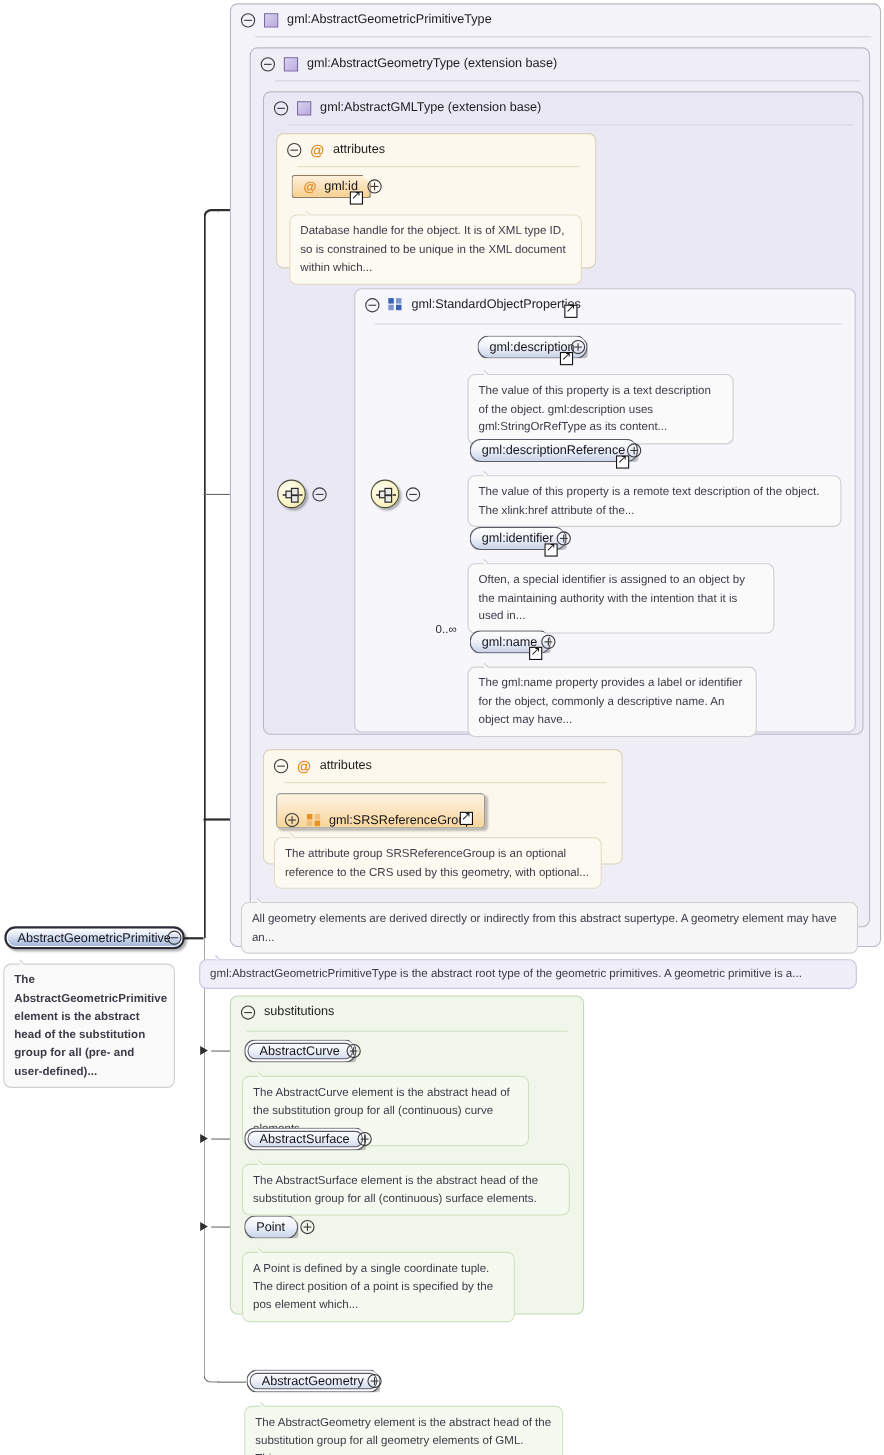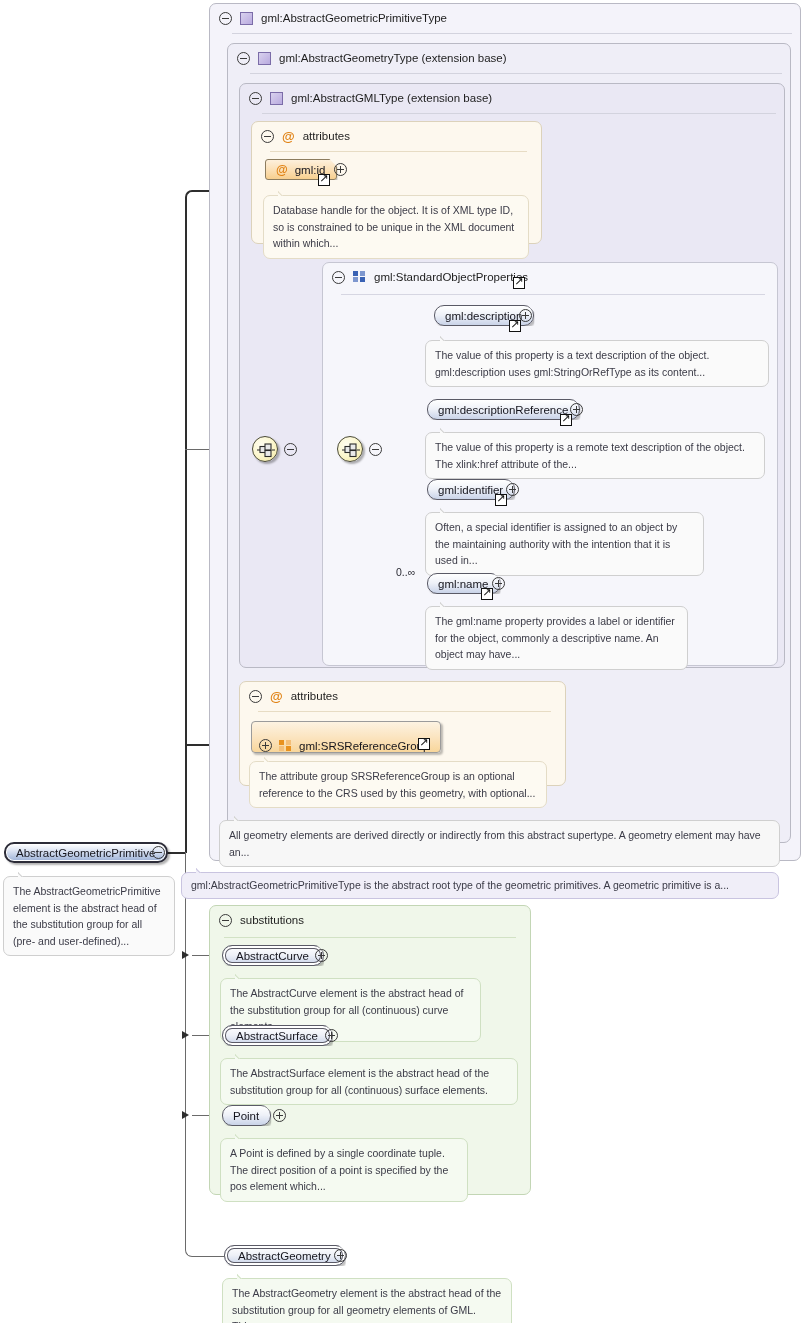--- a/index.html
+++ b/index.html
@@ -358,21 +358,21 @@
       <rect x="9" y="8.5" width="6" height="6" fill="#e9e9e9" stroke="#2b2b2b" stroke-width="1.1"></rect>
     </svg>
   </div>
   <span class="tog" style="position:absolute; left:369px; top:443px;"></span>
 
   <div class="node elem" style="left:434px; top:305px;">
     <span>gml:description</span>
   </div>
   <div class="lnk" style="left:509px; top:320px;"></div>
   <span class="tog plus" style="position:absolute; left:519px; top:309px;"></span>
-  <div class="doc" style="left:425px; top:340px; width:344px;">
+  <div class="doc" style="left:425px; top:340px; width:242px;">
     <span class="tick"></span>
     <span>The value of this property is a text description of the object. gml:description uses gml:StringOrRefType as its content...</span>
   </div>
 
   <div class="node elem" style="left:427px; top:399px;">
     <span>gml:descriptionReference</span>
   </div>
   <div class="lnk" style="left:560px; top:414px;"></div>
   <span class="tog plus" style="position:absolute; left:570px; top:403px;"></span>
   <div class="doc" style="left:425px; top:432px; width:340px;">
@@ -434,21 +434,21 @@
 
   <div class="doc flat" style="left:219px; top:820px; width:561px;">
     <span class="tick"></span>
     <span>All geometry elements are derived directly or indirectly from this abstract supertype. A geometry element may have an...</span>
   </div>
 
   <div class="node root" style="left:4px; top:842px;">
     <span>AbstractGeometricPrimitive</span>
   </div>
   <span class="tog" style="position:absolute; left:152px; top:846px;"></span>
-  <div class="doc" style="left:3px; top:876px; width:172px;">
+  <div class="doc" style="left:3px; top:876px; width:156px;font-weight:bold;">
     <span class="tick"></span>
     <span>The AbstractGeometricPrimitive element is the abstract head of the substitution group for all (pre- and user-defined)...</span>
   </div>
 
   <div class="panel" style="left:209px; top:905px; width:322px; height:290px; background:#f0f7ea; border-color:#c3d6b5;">
     <div class="panel-head">
       <span class="tog"></span>
       <span class="ttl">substitutions</span>
     </div>
     <div class="panel-rule" style="left:14px; top:31px; width:292px; background:#d2e2c5;"></div>

